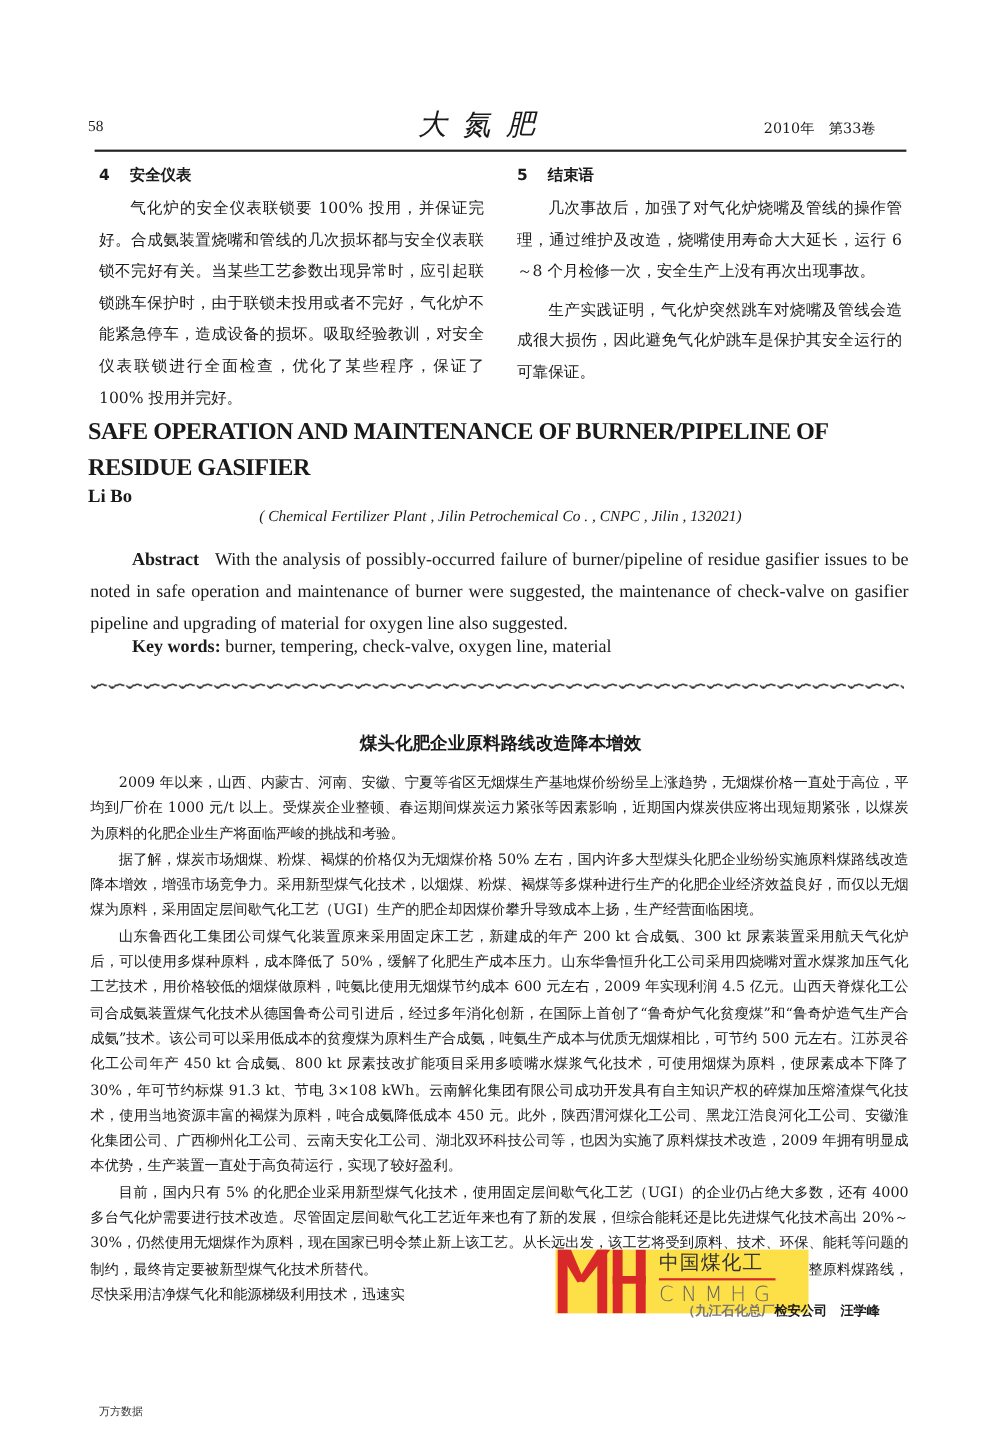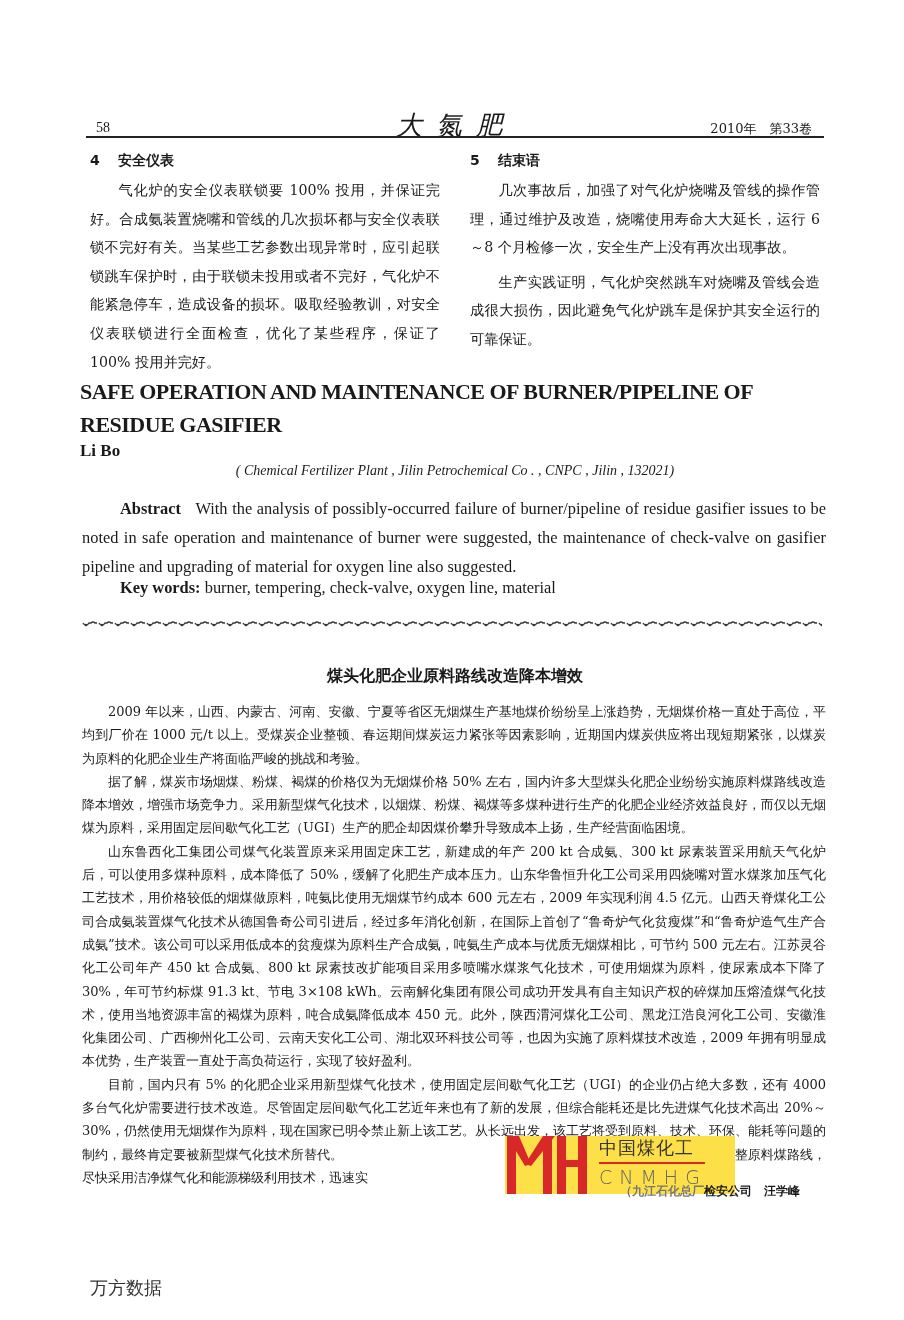--- a/index.html
+++ b/index.html
@@ -1,19 +1,19 @@
 <!DOCTYPE html>
 <html><head>
 <meta charset="utf-8">
 <style>
   * { margin: 0; padding: 0; box-sizing: border-box; }
   html, body { width: 904px; height: 1320px; background: #ffffff; }
   body { position: relative; font-family: "DejaVu Serif", "Liberation Serif", serif; color: #1a1a1a; overflow: hidden; }
 
-  .header { position: absolute; left: 86px; top: 96px; width: 736px; height: 36px; margin-top: 12px; }
+  .header { position: absolute; left: 70px; top: 96px; width: 736px; height: 36px; }
   .header .pageno { position: absolute; left: 10px; top: 12px; font-family: "Liberation Serif", serif; font-size: 14px; }
   .header .journal { position: absolute; left: 280px; top: 0px; width: 180px; text-align: center; font-size: 26px; font-weight: normal; font-style: italic; letter-spacing: 14px; }
   .header .issue { position: absolute; right: 10px; top: 12px; font-size: 13px; }
   .header-rule { position: absolute; left: 86px; top: 136px; width: 738px; height: 2px; background: #222; }
 
   .col { position: absolute; top: 150px; width: 350px; font-size: 14.2px; line-height: 28.6px; text-align: justify; }
   .col.left { left: 90px; }
   .col.right { left: 470px; }
   .col h3 { font-size: 14px; font-weight: bold; line-height: 20px; margin-bottom: 6px; font-family: "DejaVu Sans", sans-serif; }
   .col h3 .num { display: inline-block; width: 28px; }
@@ -36,21 +36,21 @@
 
   .logo { position: absolute; left: 505px; top: 1136px; width: 230px; height: 58px; background: #fde047; }
   .logo .mark { position: absolute; left: 0; top: 0; width: 84px; height: 58px; }
   .logo .cn { position: absolute; left: 94px; top: 0px; font-family: "DejaVu Sans", sans-serif; font-size: 18px; color: #333; letter-spacing: 1px; }
   .logo .line { position: absolute; left: 94px; top: 26px; width: 106px; height: 2px; background: #d8282a; }
   .logo .en { position: absolute; left: 94px; top: 30px; font-family: "DejaVu Sans", sans-serif; font-size: 19px; color: #666; letter-spacing: 7px; font-weight: 300; }
 
   .byline { position: absolute; left: 620px; top: 1183px; font-family: "DejaVu Sans", sans-serif; font-weight: bold; font-size: 12px; }
   .byline .obscured { color: #777; }
 
-  .footer-mark { position: absolute; left: 90px; top: 1276px; font-family: "DejaVu Sans", sans-serif; font-size: 18px; color: #333; }
+  .footer-mark { position: absolute; left: 90px; top: 1276px; font-family: "DejaVu Sans", sans-serif; font-size: 10px; color: #333; }
 </style>
 </head>
 <body>
 
 <div class="header">
   <span class="pageno">58</span>
   <span class="journal">大氮肥</span>
   <span class="issue">2010年　第33卷</span>
 </div>
 <div class="header-rule"></div>

